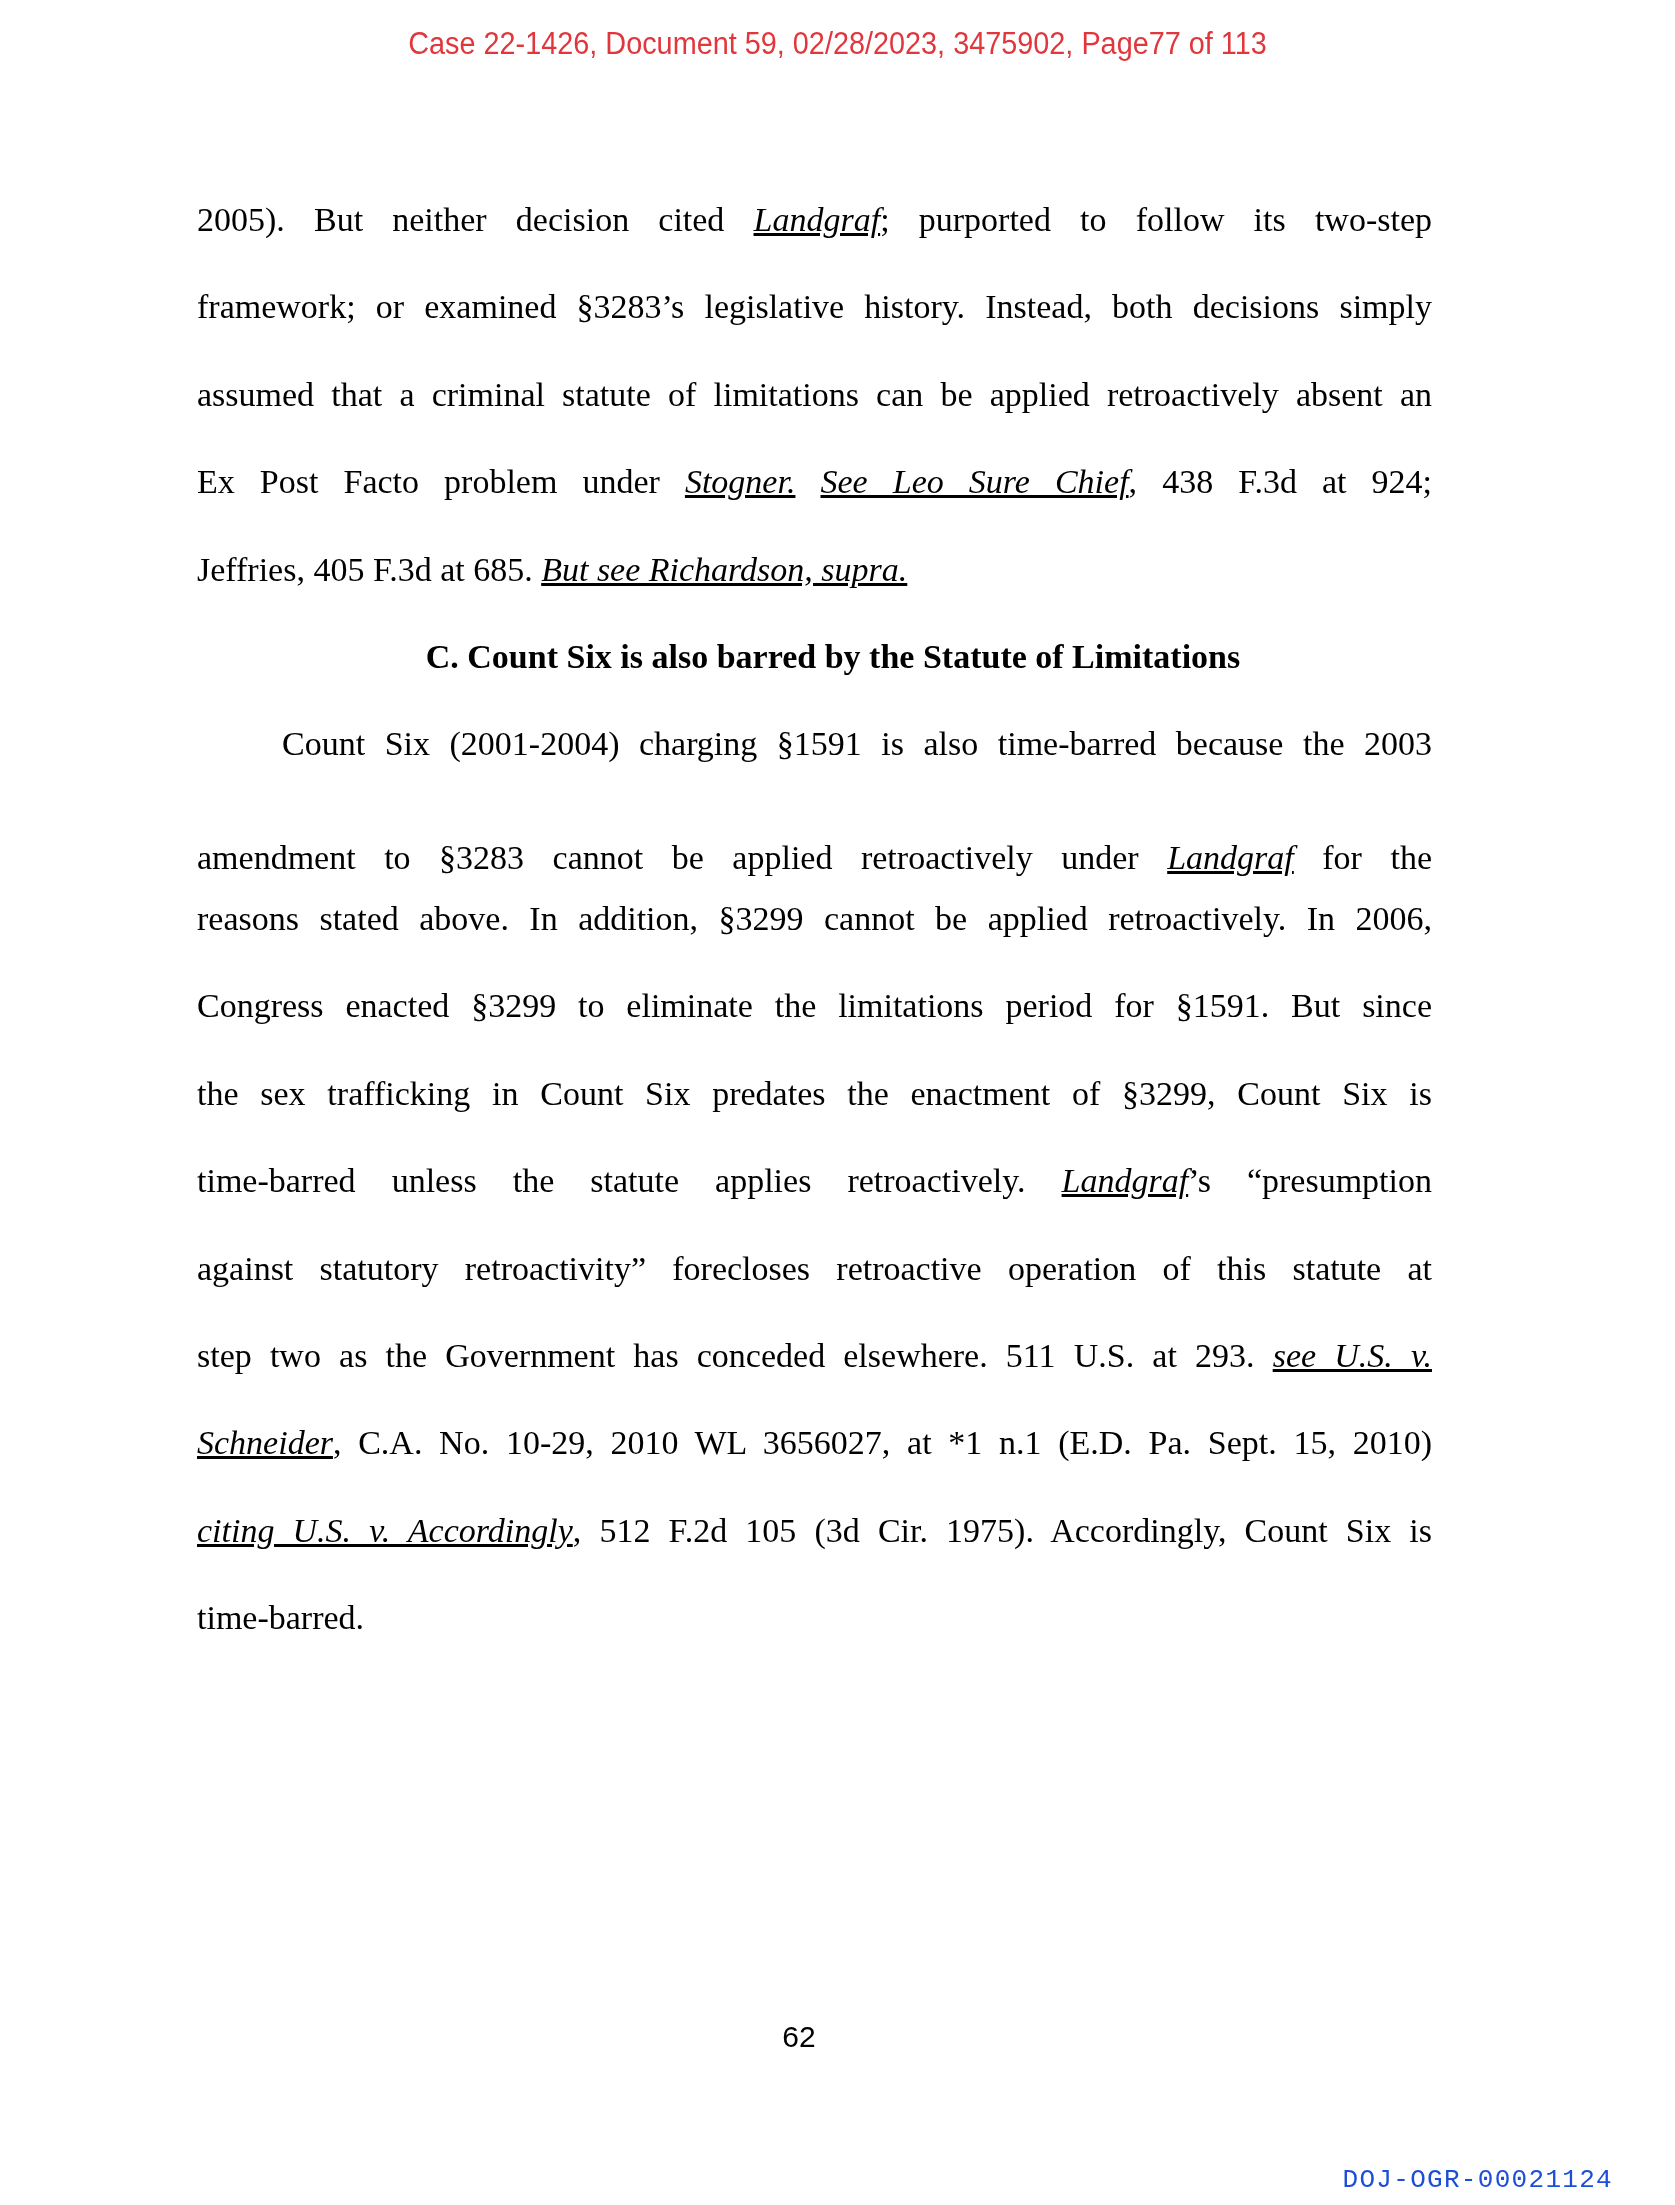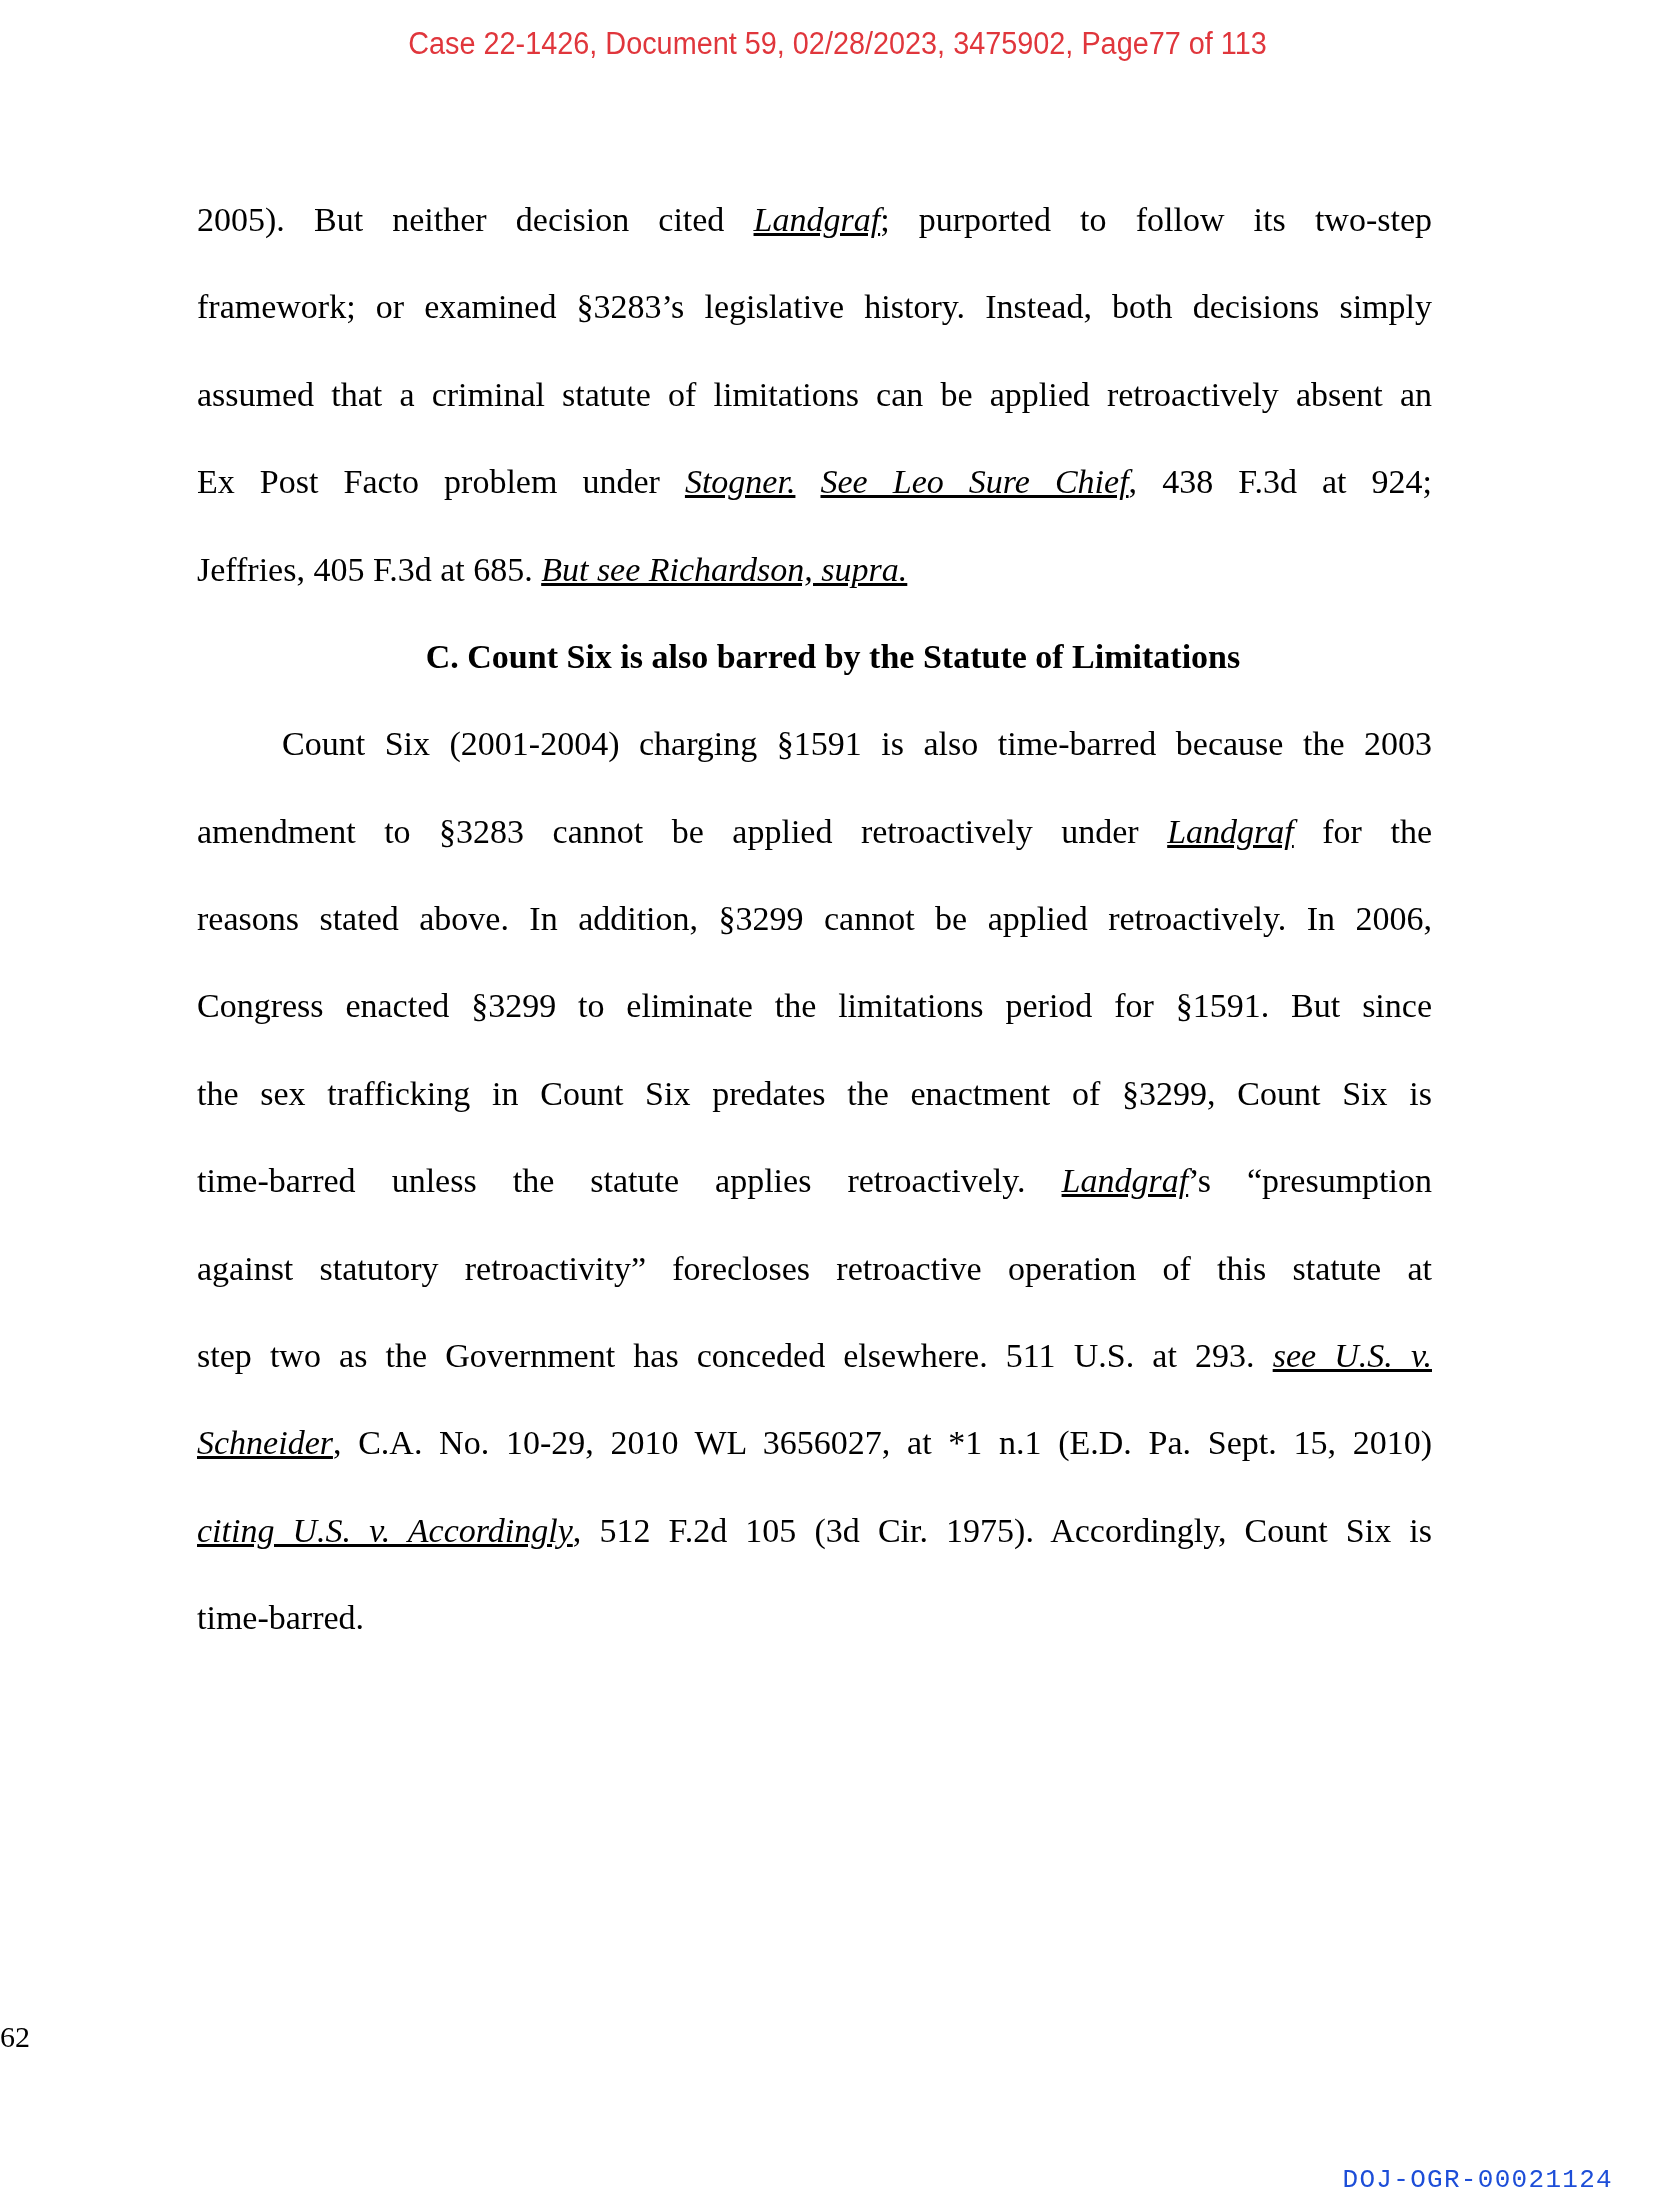--- a/index.html
+++ b/index.html
@@ -59,22 +59,22 @@
       padding-left: 37px;
       box-sizing: border-box;
       text-align: center;
     }
     i { font-style: italic; text-decoration: underline; }
     .page-number {
       position: absolute;
       top: 2020px;
       left: 0;
       width: 1598px;
-      text-align: left;
-      font-family: Liberation Serif, serif;
+      text-align: center;
+      font-family: Liberation Sans, sans-serif;
       font-size: 30px;
       color: #000;
     }
     .bates {
       position: absolute;
       top: 2165px;
       right: 62px;
       font-family: "Liberation Mono", monospace;
       font-size: 26px;
       color: #1d4ed8;
@@ -90,21 +90,21 @@
 
   <div class="line justify" style="top:197px"><span>2005).  But neither decision cited </span><i>Landgraf</i><span>; purported to follow its two-step</span></div>
   <div class="line justify" style="top:284px"><span>framework; or examined §3283’s legislative history. Instead, both decisions simply</span></div>
   <div class="line justify" style="top:372px"><span>assumed that a criminal statute of limitations can be applied retroactively absent an</span></div>
   <div class="line justify" style="top:459px"><span>Ex Post Facto problem under </span><i>Stogner.</i><span>  </span><i>See Leo Sure Chief</i><span>, 438 F.3d at 924;</span></div>
   <div class="line left" style="top:547px"><span>Jeffries, 405 F.3d at 685.  </span><i>But see Richardson, supra.</i></div>
 
   <div class="line heading" style="top:634px">C. Count Six is also barred by the Statute of Limitations</div>
 
   <div class="line justify indent" style="top:721px"><span>Count Six (2001-2004) charging §1591 is also time-barred because the 2003</span></div>
-  <div class="line justify" style="top:809px"><span>amendment to §3283 cannot be applied retroactively under </span><i>Landgraf</i><span> for the</span></div>
+  <div class="line justify" style="top:835px"><span>amendment to §3283 cannot be applied retroactively under </span><i>Landgraf</i><span> for the</span></div>
   <div class="line justify" style="top:896px"><span>reasons stated above. In addition, §3299 cannot be applied retroactively.  In 2006,</span></div>
   <div class="line justify" style="top:983px"><span>Congress enacted §3299 to eliminate the limitations period for §1591. But since</span></div>
   <div class="line justify" style="top:1071px"><span>the sex trafficking in Count Six predates the enactment of §3299, Count Six is</span></div>
   <div class="line justify" style="top:1158px"><span>time-barred unless the statute applies retroactively. </span><i>Landgraf</i><span>’s “presumption</span></div>
   <div class="line justify" style="top:1246px"><span>against statutory retroactivity” forecloses retroactive operation of this statute at</span></div>
   <div class="line justify" style="top:1333px"><span>step two as the Government has conceded elsewhere. 511 U.S. at 293. </span><i>see U.S. v.</i></div>
   <div class="line justify" style="top:1420px"><i>Schneider</i><span>, C.A. No. 10-29, 2010 WL 3656027, at *1 n.1 (E.D. Pa. Sept. 15, 2010)</span></div>
   <div class="line justify" style="top:1508px"><i>citing U.S. v. Accordingly</i><span>, 512 F.2d 105 (3d Cir. 1975). Accordingly, Count Six is</span></div>
   <div class="line left" style="top:1595px"><span>time-barred.</span></div>
 </div>

